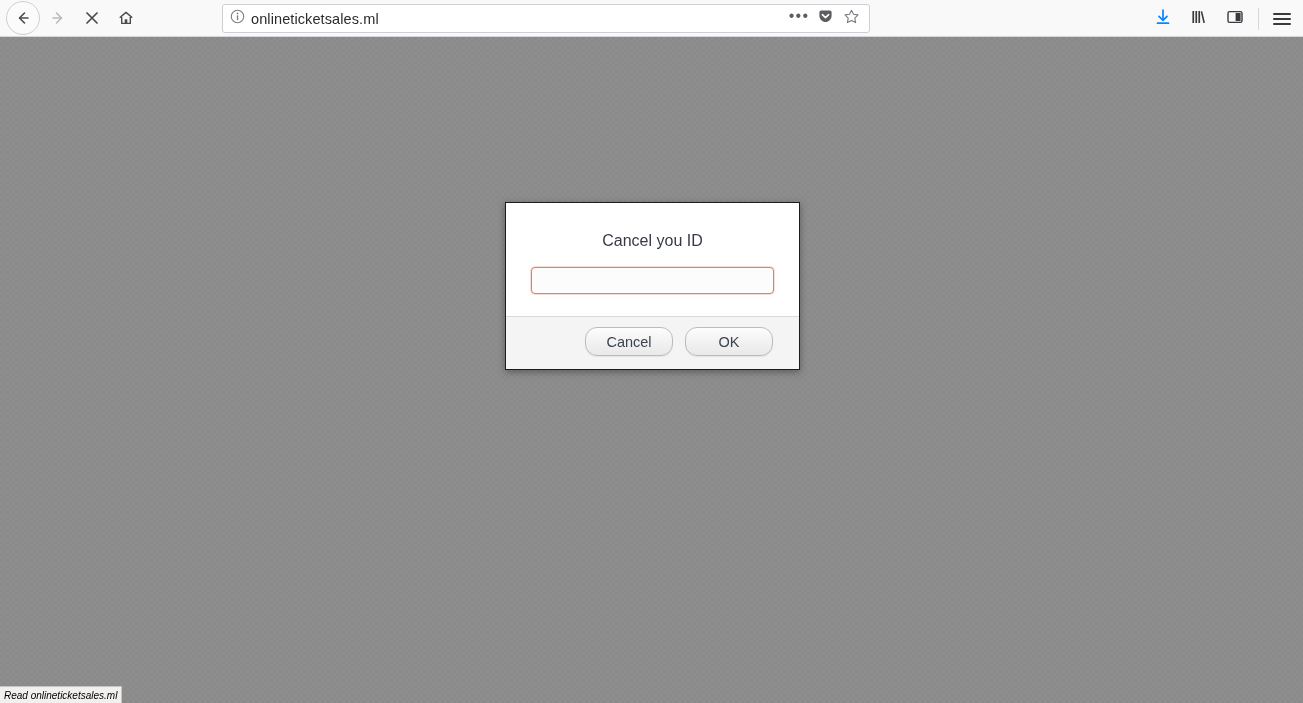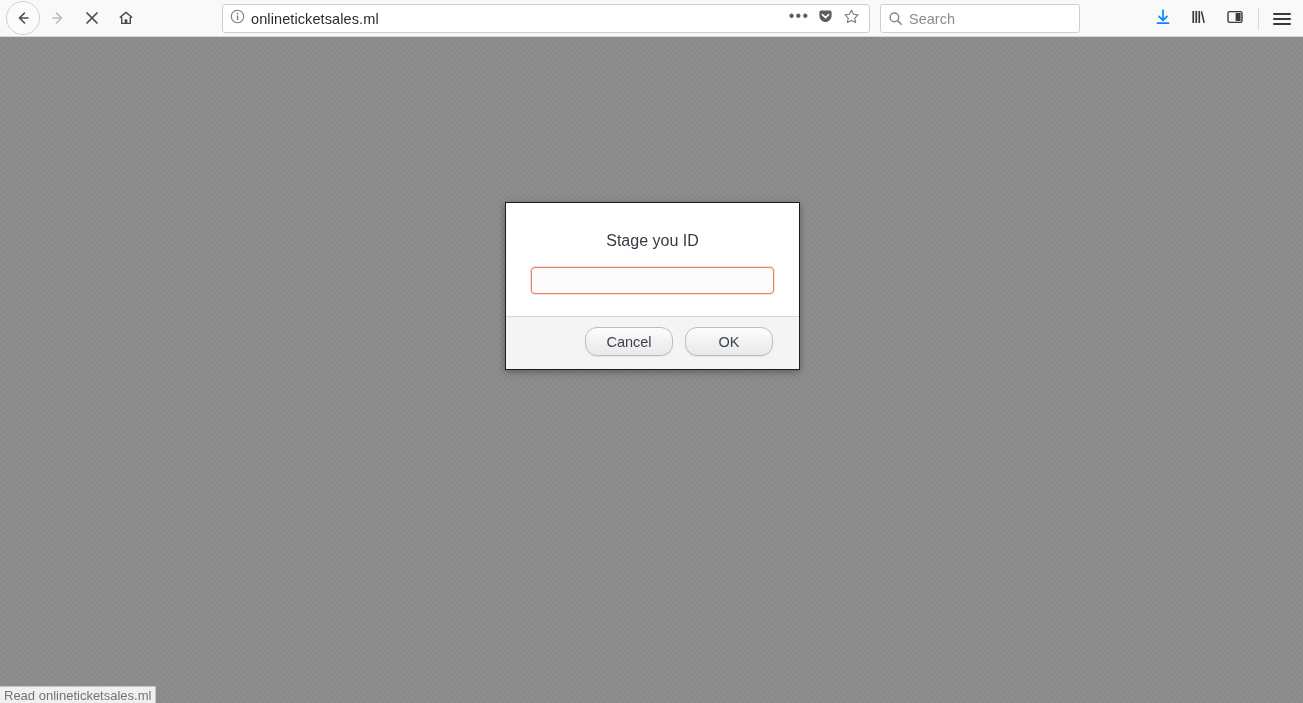--- a/index.html
+++ b/index.html
@@ -257,24 +257,25 @@
     background: #f1f0ef;
     border-top: 1px solid #c6c6c6;
     border-right: 1px solid #c6c6c6;
     box-sizing: border-box;
     display: flex;
     align-items: center;
     padding: 0 4px;
     overflow: hidden;
   }
   .status-text {
-    font-size: 13px;
-    color: #737373;
+    font-size: 10px;
+    color: #000000;
     white-space: nowrap;
     line-height: 17px;
+    font-style: italic;
   }
 </style>
 </head>
 <body>
 
 <div class="browser-toolbar">
 
   <div class="nav-group">
     <div class="nav-btn circled">
       <span>
@@ -336,29 +337,20 @@
       <div class="url-act">
         <span>
           <svg width="17" height="17" viewBox="0 0 17 17">
             <path d="M8.5 2.2 L10.5 6.3 L15 6.9 L11.8 10.1 L12.6 14.6 L8.5 12.5 L4.4 14.6 L5.2 10.1 L2 6.9 L6.5 6.3 Z" fill="none" stroke="#7a7a80" stroke-width="1.1" stroke-linejoin="round"></path>
           </svg>
         </span>
       </div>
     </div>
   </div>
 
-  <div class="searchbar-wrap">
-    <div class="search-icon-box">
-      <svg width="15" height="15" viewBox="0 0 15 15">
-        <circle cx="6.4" cy="6.4" r="4.3" fill="none" stroke="#8b8b90" stroke-width="1.5"></circle>
-        <path d="M9.6 9.6 L13.3 13.3" stroke="#8b8b90" stroke-width="1.6" stroke-linecap="round"></path>
-      </svg>
-    </div>
-    <div class="search-placeholder">Search</div>
-  </div>
 
   <div class="toolbar-right">
     <div class="tb-icon">
       <span>
         <svg width="20" height="20" viewBox="0 0 20 20">
           <path d="M10 3 L10 13" stroke="#0a84ff" stroke-width="1.7" stroke-linecap="round"></path>
           <path d="M6 9.4 L10 13.4 L14 9.4" fill="none" stroke="#0a84ff" stroke-width="1.7" stroke-linecap="round" stroke-linejoin="round"></path>
           <path d="M4.5 16.2 L15.5 16.2" stroke="#0a84ff" stroke-width="1.7" stroke-linecap="round"></path>
         </svg>
       </span>
@@ -398,21 +390,21 @@
     <div class="stage-box">
       <span class="stage-label">Stage</span>
     </div>
     <div class="id-label">ID:</div>
   </div>
 
   <div class="modal-overlay"></div>
 
   <div class="dialog">
     <div class="dialog-body">
-      <div class="dialog-title">Stage you ID</div>
+      <div class="dialog-title">Cancel you ID</div>
       <input class="dialog-input" type="text" autofocus="" placeholder="" style="">
     </div>
     <div class="dialog-footer">
       <button class="dlg-btn">Cancel</button>
       <button class="dlg-btn">OK</button>
     </div>
   </div>
 
   <div class="status-bar">
     <span class="status-text">Read onlineticketsales.ml</span>

